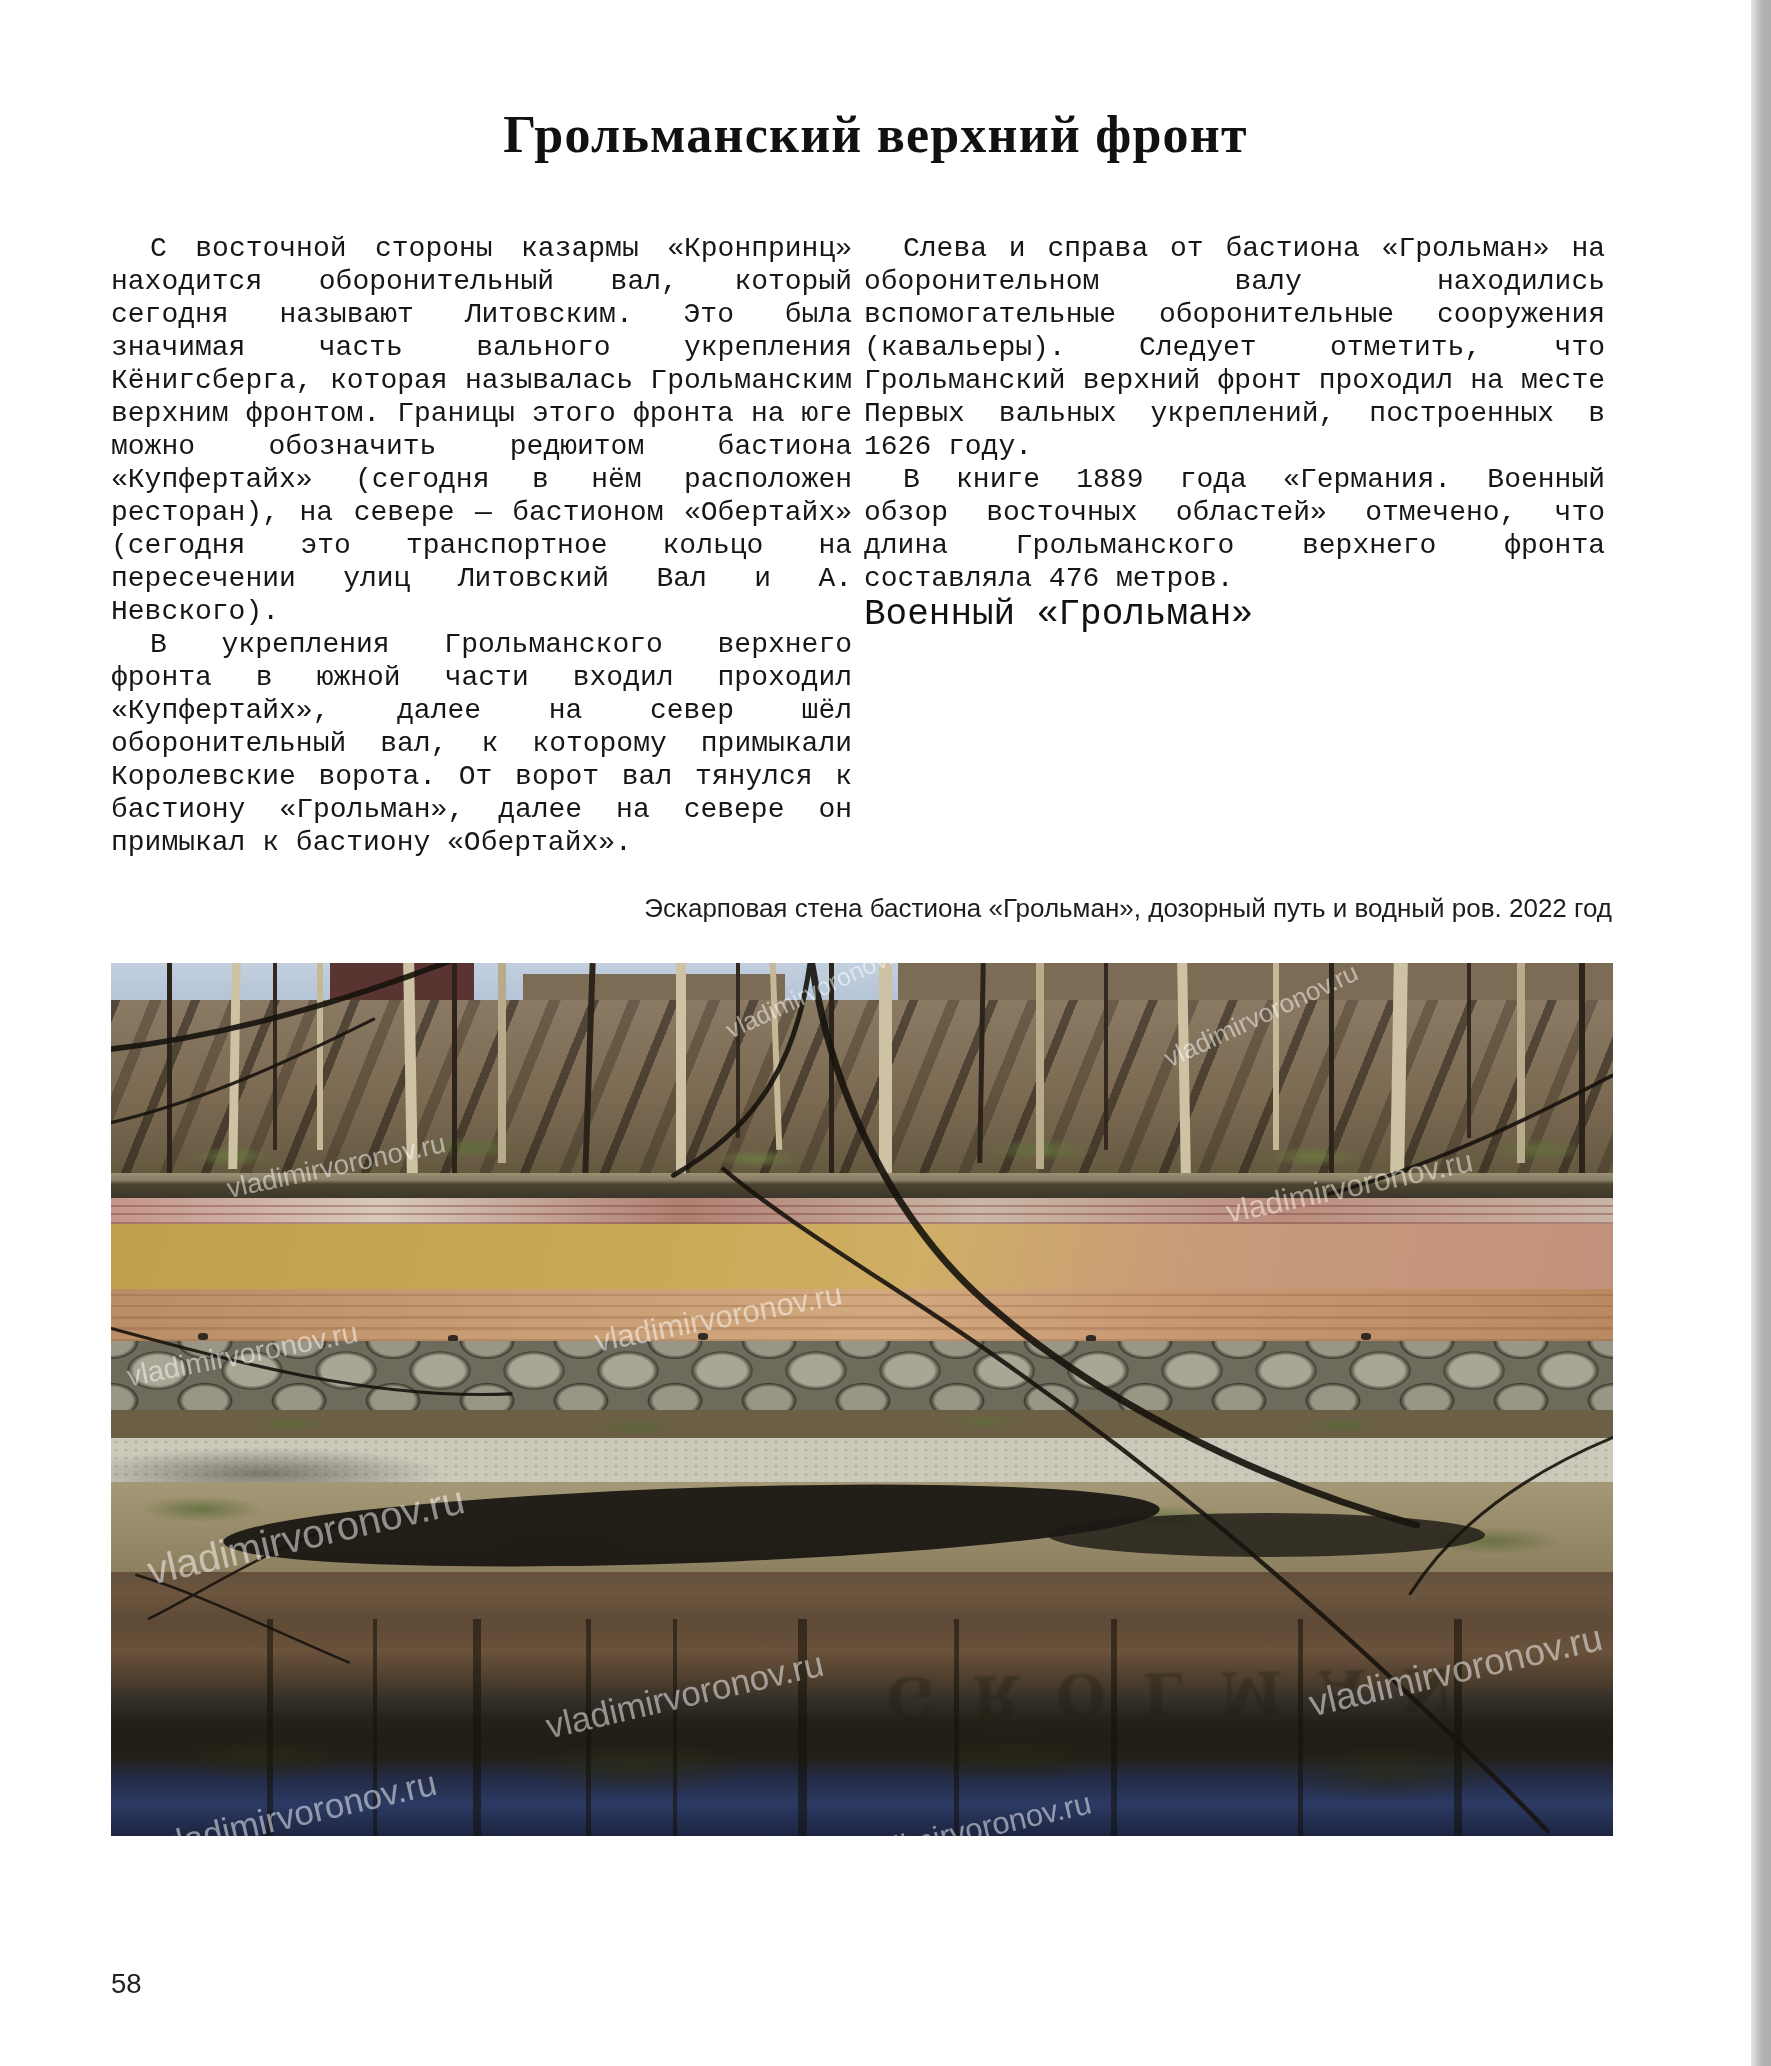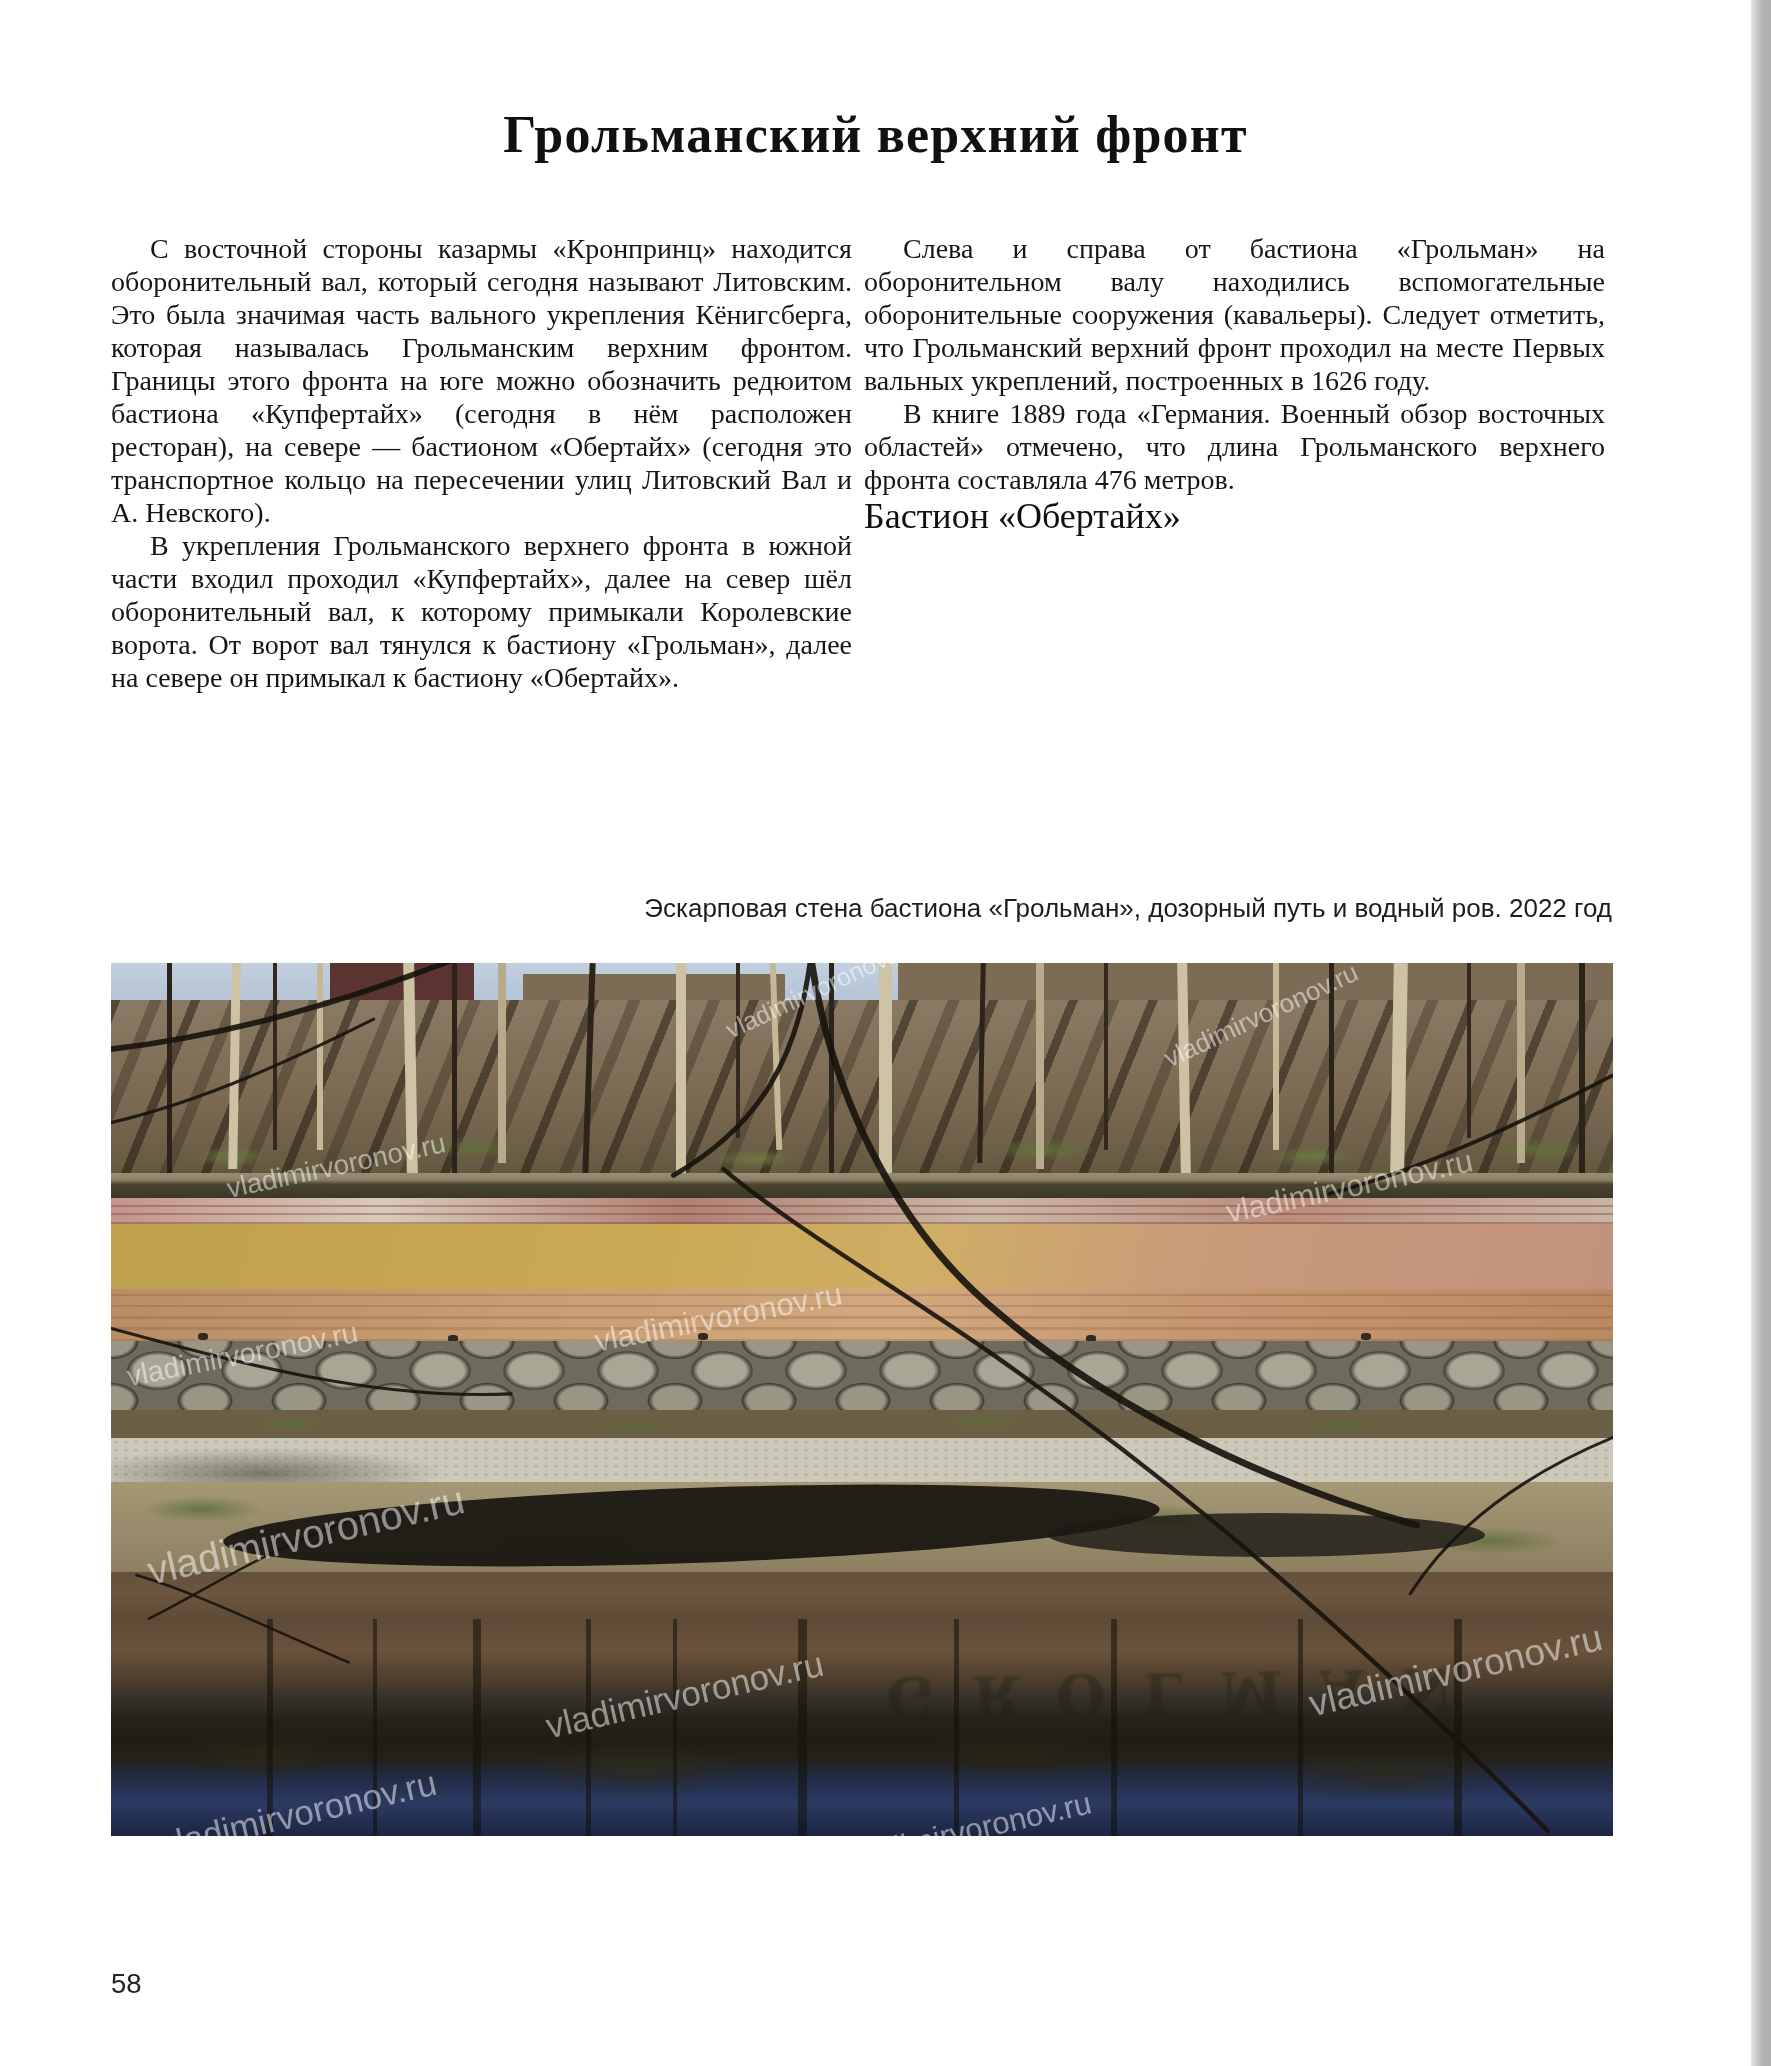--- a/index.html
+++ b/index.html
@@ -4,21 +4,21 @@
 <style>
   html,body{margin:0;padding:0;background:#ffffff;}
   .stage{position:relative;width:1771px;height:2066px;background:#ffffff;overflow:hidden;
          font-family:"Liberation Serif",serif;color:#1a1a1a;}
   .edge-strip{position:absolute;top:0;right:0;width:20px;height:2066px;
               background:linear-gradient(to right,#e6e6e6 0%,#b4b4b4 55%,#aeaeae 100%);}
   .page-title{position:absolute;left:0;top:105px;width:1751px;text-align:center;
               font-size:52px;font-weight:700;letter-spacing:1.2px;color:#111;}
   .col{position:absolute;top:232px;width:741px;font-size:28px;line-height:33px;
        text-align:justify;color:#161616;}
-  .col p{margin:0;text-indent:39px;}
+  .col p{margin:0;text-indent:39px;font-family:Liberation Mono, monospace;}
   .col-left{left:111px;}
   .col-right{left:864px;}
   .sub-heading{font-size:36px;line-height:40px;margin:32.5px 0 27.5px 0;text-indent:0 !important;
                font-weight:400;color:#111;text-align:left;}
   .fig-caption{position:absolute;left:111px;top:893px;width:1501px;text-align:right;
                font-family:"Liberation Sans",sans-serif;font-size:26px;color:#1d1d1d;}
   .photo{position:absolute;left:111px;top:963px;width:1502px;height:873px;overflow:hidden;
          background:#7c6a52;}
   .photo *{position:absolute;}
   .sky{left:0;top:0;width:1502px;height:55px;background:linear-gradient(#c2cfdf,#aebfd2);}
@@ -107,21 +107,21 @@
   <div class="page-title">Грольманский верхний фронт</div>
 
   <div class="col col-left">
     <p>С восточной стороны казармы «Кронпринц» находится оборонительный вал, который сегодня называют Литовским. Это была значимая часть вального укрепления Кёнигсберга, которая называлась Грольманским верхним фронтом. Границы этого фронта на юге можно обозначить редюитом бастиона «Купфертайх» (сегодня в нём расположен ресторан), на севере — бастионом «Обертайх» (сегодня это транспортное кольцо на пересечении улиц Литовский Вал и А. Невского).</p>
     <p>В укрепления Грольманского верхнего фронта в южной части входил проходил «Купфертайх», далее на север шёл оборонительный вал, к которому примыкали Королевские ворота. От ворот вал тянулся к бастиону «Грольман», далее на севере он примыкал к бастиону «Обертайх».</p>
   </div>
 
   <div class="col col-right">
     <p>Слева и справа от бастиона «Грольман» на оборонительном валу находились вспомогательные оборонительные сооружения (кавальеры). Следует отметить, что Грольманский верхний фронт проходил на месте Первых вальных укреплений, построенных в 1626 году.</p>
     <p>В книге 1889 года «Германия. Военный обзор восточных областей» отмечено, что длина Грольманского верхнего фронта составляла 476 метров.</p>
-    <p class="sub-heading">Бастион «Обертайх»</p>
+    <p class="sub-heading">Военный «Грольман»</p>
   </div>
 
   <div class="fig-caption">Эскарповая стена бастиона «Грольман», дозорный путь и водный ров. 2022 год</div>
 
   <div class="photo">
     <div class="sky"></div>
     <div class="bldg"></div>
     <div class="mound1"></div>
     <div class="mound2"></div>
     <div class="hill"></div>

